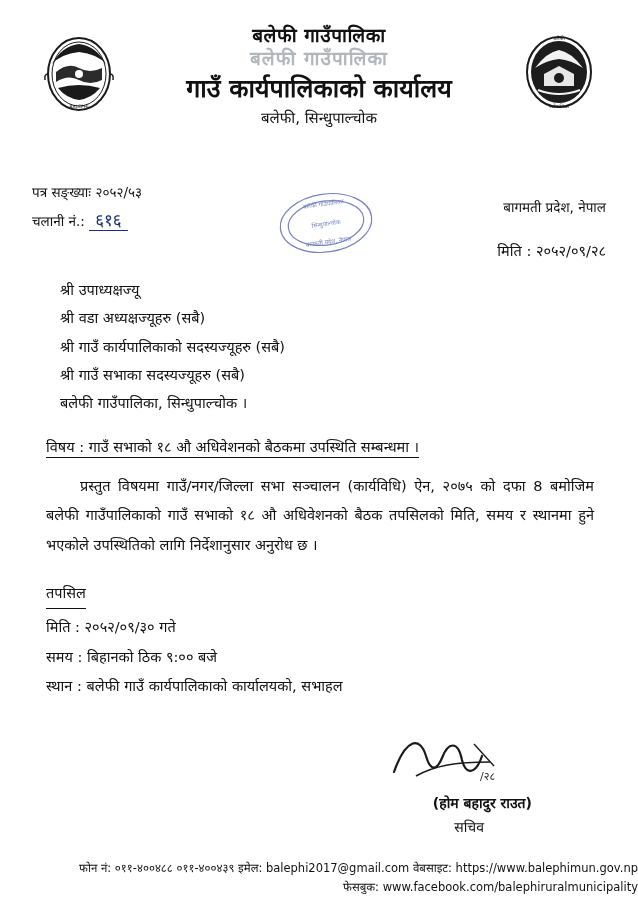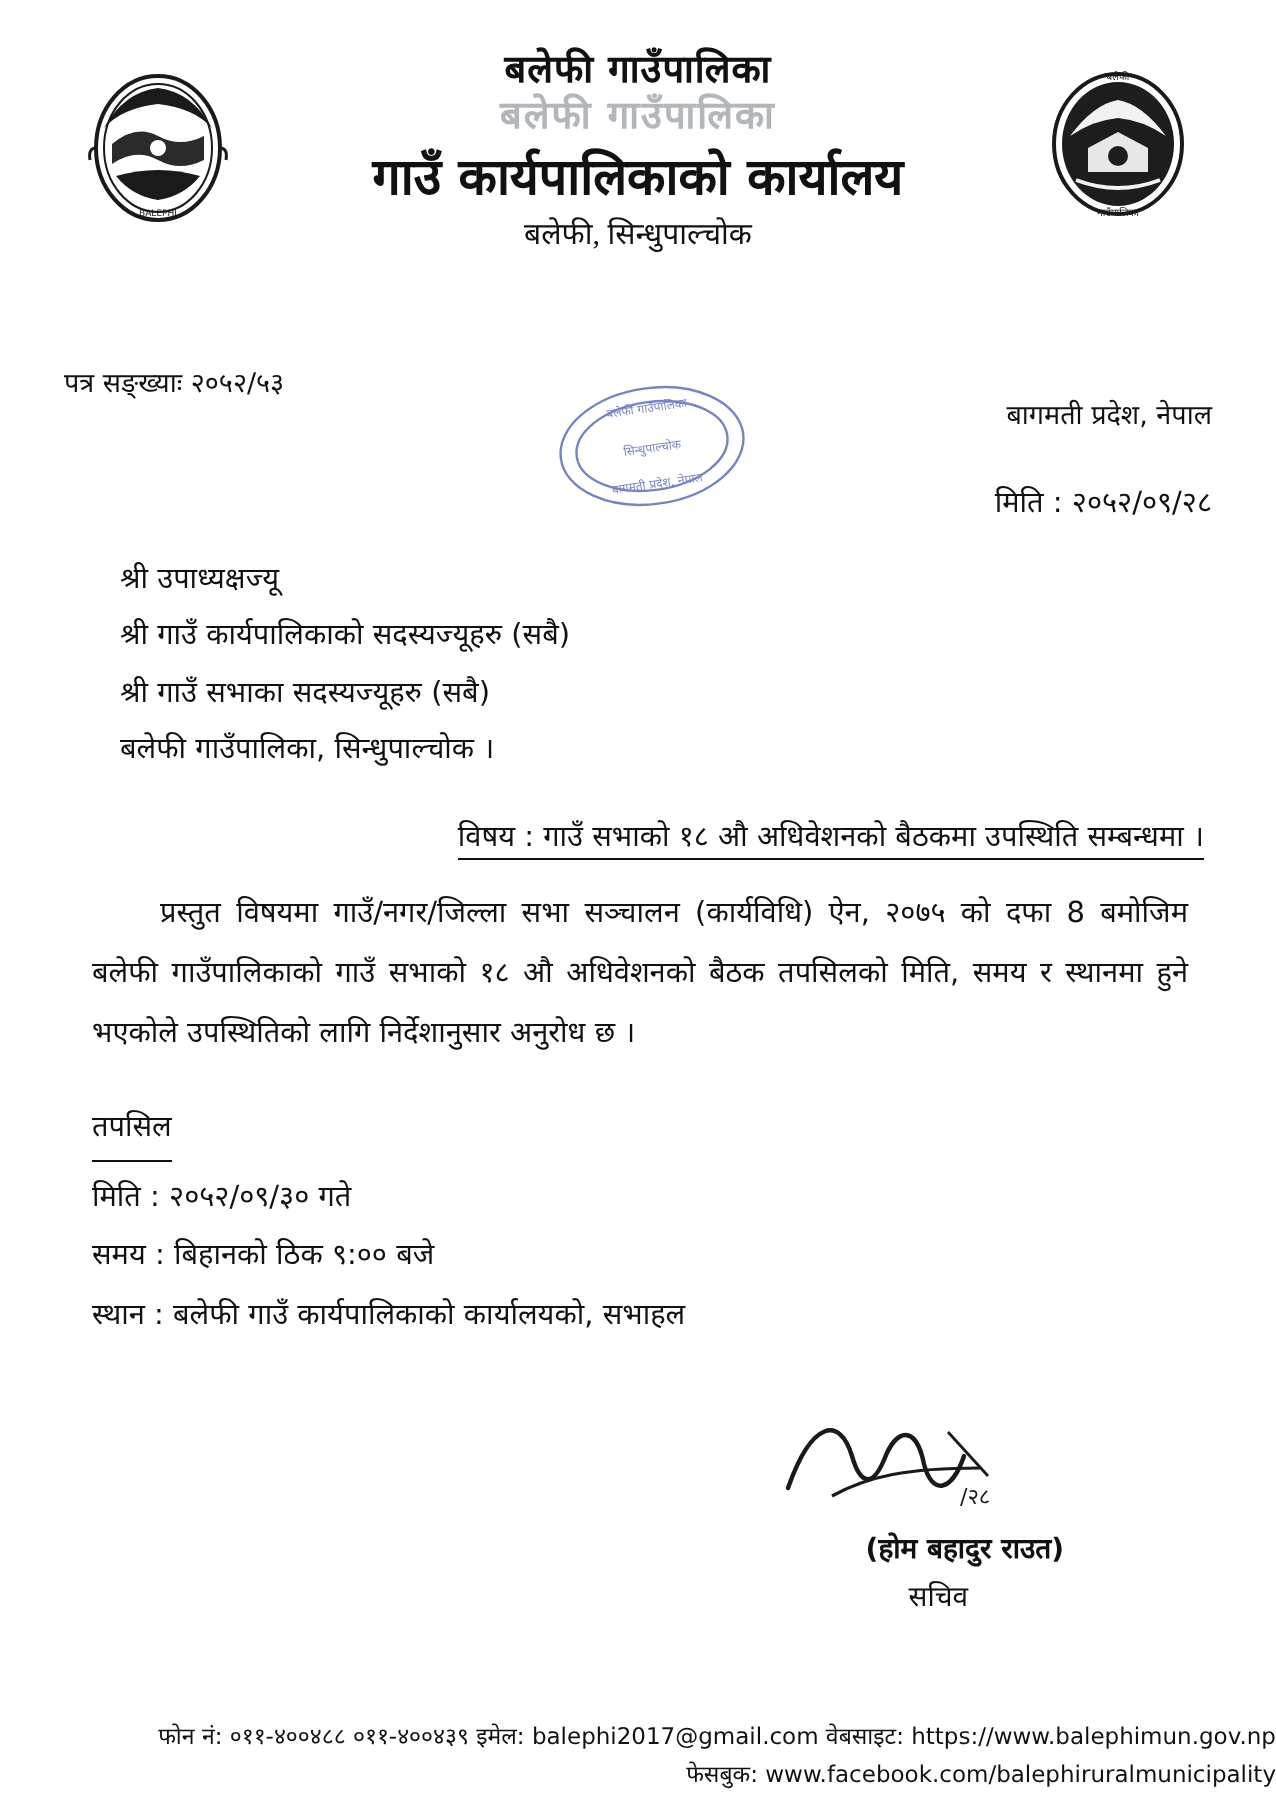--- a/index.html
+++ b/index.html
@@ -62,21 +62,20 @@
   .line-office {
     font-size: 25px;
     font-weight: bold;
     line-height: 1.35;
     margin-top: 2px;
   }
   .line-place {
     font-size: 15px;
     margin-top: 4px;
     line-height: 1.3;
-    font-family: Liberation Serif, serif;
   }
 
   
   .meta {
     position: relative;
     margin-top: 6px;
     height: 86px;
   }
   .meta-left {
     position: absolute;
@@ -118,21 +117,21 @@
   
   .body {
     padding: 10px 36px 0 46px;
     font-size: 14.5px;
     line-height: 1.95;
   }
   .addressee { margin-left: 14px; }
   .addressee div { white-space: nowrap; }
 
   .subject {
-    text-align: right;
+    text-align: left;
     margin-top: 16px;
     margin-bottom: 10px;
     font-size: 14.5px;
   }
   .subject span {
     border-bottom: 1px solid #111;
     padding-bottom: 2px;
   }
 
   .para {
@@ -239,20 +238,24 @@
     </div>
   </div>
 
   <div class="meta">
 
     <div class="meta-left">
       <div>
         <span>पत्र सङ्ख्याः</span>
         <span>२०५२/५३</span>
       </div>
+      <div>
+        <span>चलानी नं.:</span>
+        <span class="handnum">६१६</span>
+      </div>
     </div>
 
     <div class="seal">
       <svg width="104" height="74" viewBox="0 0 104 74">
         <g transform="rotate(-8 52 37)" fill="none" stroke="#2b3f9e" stroke-width="1.2" opacity="0.75">
           <ellipse cx="52" cy="37" rx="46" ry="29"></ellipse>
           <ellipse cx="52" cy="37" rx="38" ry="22"></ellipse>
           <text x="52" y="20" font-size="6" text-anchor="middle" fill="#2b3f9e" stroke="none" font-family="DejaVu Sans, sans-serif">बलेफी गाउँपालिका</text>
           <text x="52" y="40" font-size="6" text-anchor="middle" fill="#2b3f9e" stroke="none" font-family="DejaVu Sans, sans-serif">सिन्धुपाल्चोक</text>
           <text x="52" y="58" font-size="6" text-anchor="middle" fill="#2b3f9e" stroke="none" font-family="DejaVu Sans, sans-serif">बागमती प्रदेश, नेपाल</text>
@@ -265,20 +268,21 @@
     <div class="meta-date">
       <span>मिति :</span>
       <span>२०५२/०९/२८</span>
     </div>
   </div>
 
   <div class="body">
 
     <div class="addressee">
       <div>श्री उपाध्यक्षज्यू</div>
+      <div>श्री वडा अध्यक्षज्यूहरु (सबै)</div>
       <div>श्री गाउँ कार्यपालिकाको सदस्यज्यूहरु (सबै)</div>
       <div>श्री गाउँ सभाका सदस्यज्यूहरु (सबै)</div>
       <div>बलेफी गाउँपालिका, सिन्धुपाल्चोक ।</div>
     </div>
 
     <div class="subject">
       <span>विषय : गाउँ सभाको १८ औ अधिवेशनको बैठकमा उपस्थिति सम्बन्धमा ।</span>
     </div>
 
     <div class="para">प्रस्तुत विषयमा गाउँ/नगर/जिल्ला सभा सञ्चालन (कार्यविधि) ऐन, २०७५ को दफा 8 बमोजिम बलेफी गाउँपालिकाको गाउँ सभाको १८ औ अधिवेशनको बैठक तपसिलको मिति, समय र स्थानमा हुने भएकोले उपस्थितिको लागि निर्देशानुसार अनुरोध छ ।</div>

